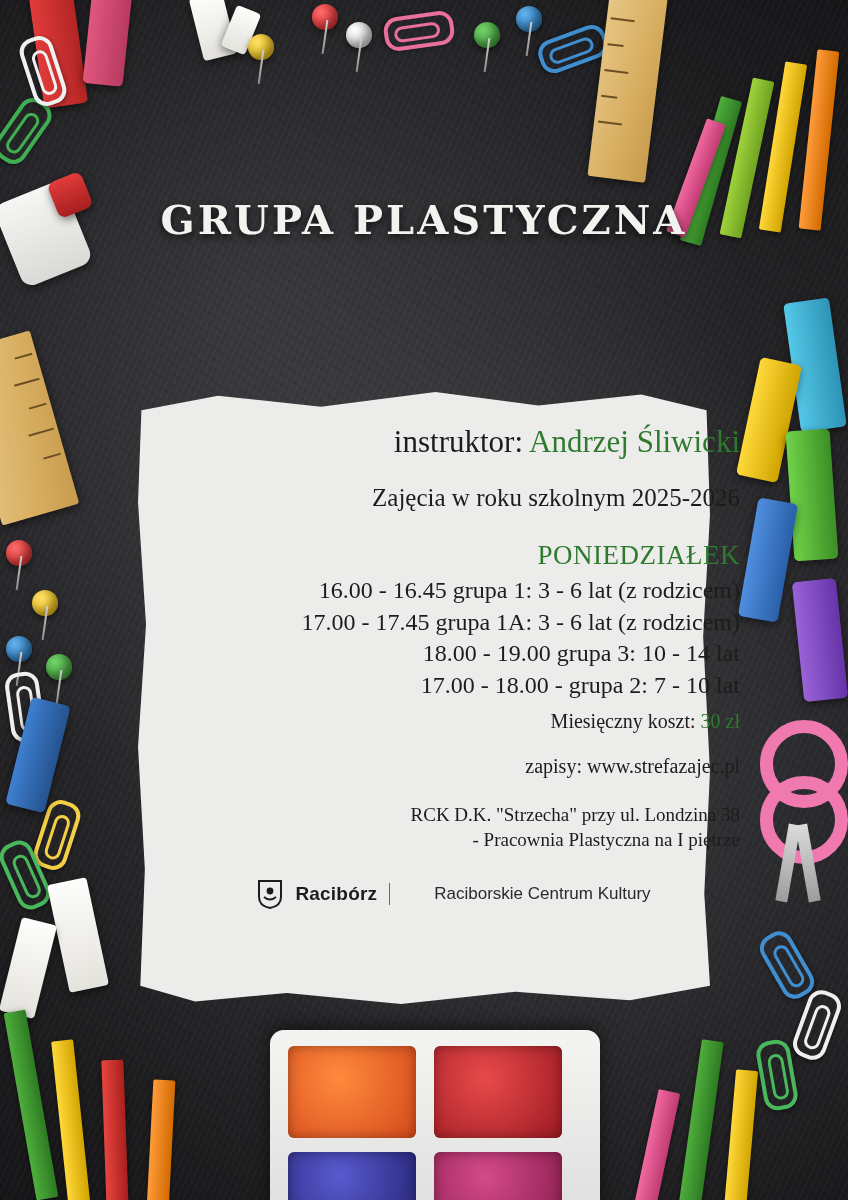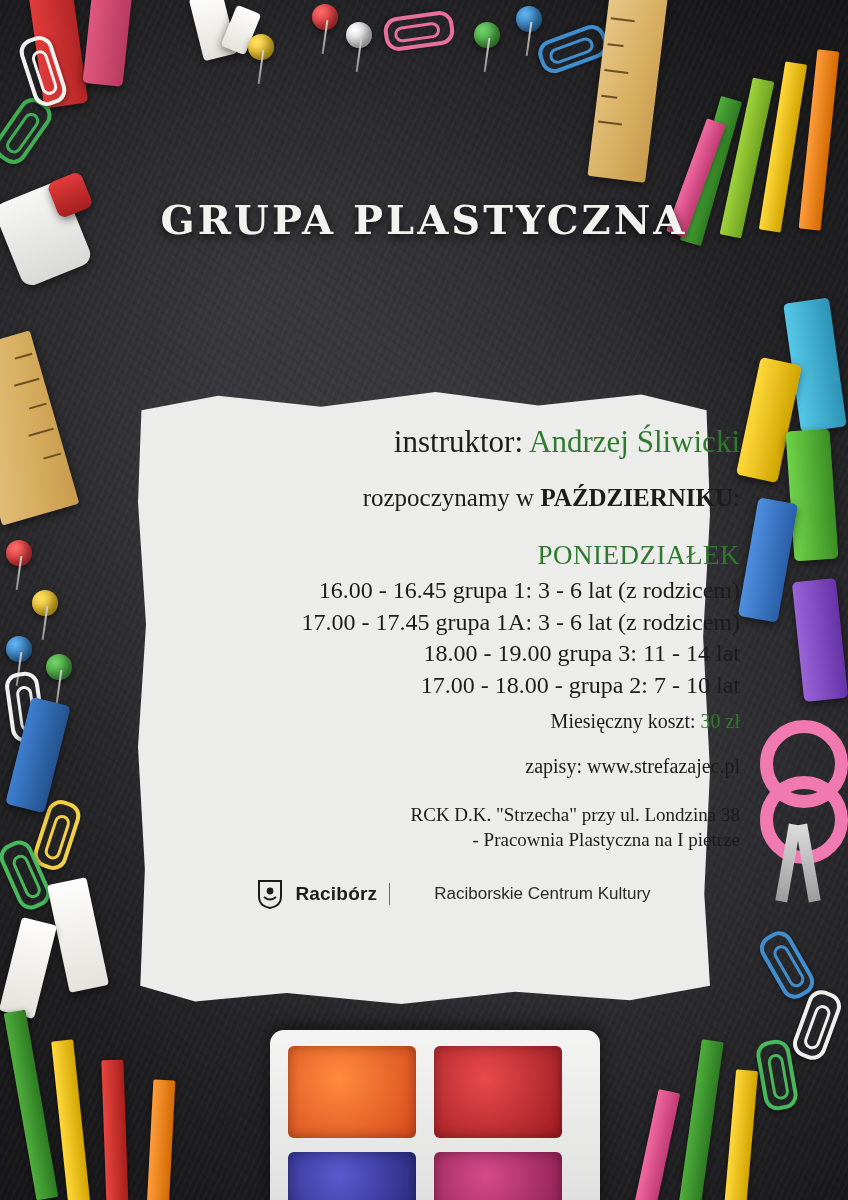--- a/index.html
+++ b/index.html
@@ -242,29 +242,27 @@
 
   <div class="card"></div>
   <div class="card-inner" style="position:absolute;left:138px;top:392px;width:572px;height:612px;">
 
     <div class="instructor">
       <span>instruktor:</span>
       <span class="name">Andrzej Śliwicki</span>
     </div>
 
     <div class="intro">
-      <div>
-        <span>rozpoczynamy w </span><b>PAŹDZIERNIKU</b><span>:</span>
-      </div>
+      <div>Zajęcia w roku szkolnym 2025-2026</div>
     </div>
 
     <div class="day">PONIEDZIAŁEK</div>
     <div class="slot">16.00 - 16.45 grupa 1: 3 - 6 lat (z rodzicem)</div>
     <div class="slot">17.00 - 17.45 grupa 1A: 3 - 6 lat (z rodzicem)</div>
-    <div class="slot">18.00 - 19.00 grupa 3: 11 - 14 lat</div>
+    <div class="slot">18.00 - 19.00 grupa 3: 10 - 14 lat</div>
 
     <div class="slot">17.00 - 18.00 - grupa 2: 7 - 10 lat</div>
 
     <div class="cost">
       <span>Miesięczny koszt:</span>
       <span class="amount">30 zł</span>
     </div>
 
     <div class="signup">zapisy: www.strefazajec.pl</div>
 

